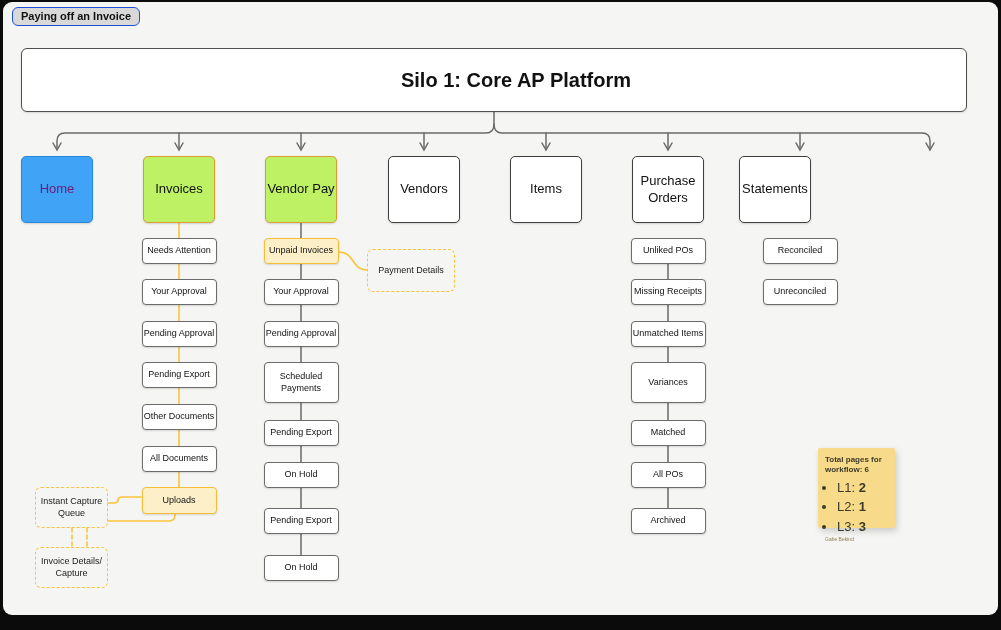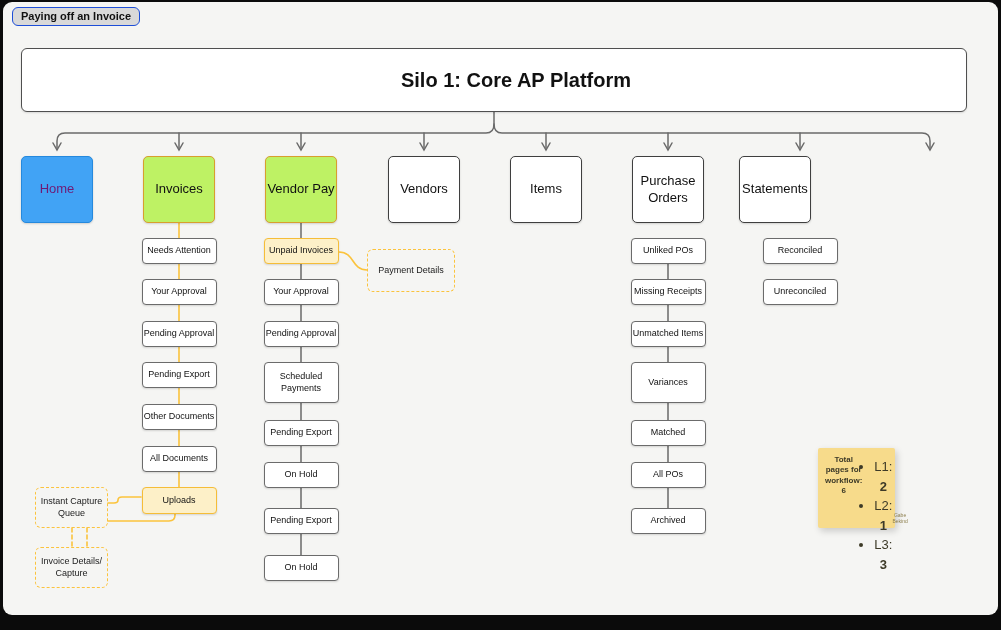--- a/index.html
+++ b/index.html
@@ -43,21 +43,21 @@
   .child.tall { height:41px; }
   .child.hl { background:#fdf0c8; border-color:#f5bd38; }
   .dashedbox {
     border:1.6px dashed #fbc33c; border-radius:6px; background:transparent;
     font-size:9px; color:#222; padding:2px;
   }
   .sticky {
     position:absolute; left:815px; top:446px; width:77px; height:80px;
     background:#f7db8b; border-radius:2px; padding:7px 6px 4px 7px;
     box-shadow:2px 3px 7px rgba(0,0,0,.18); color:#3d3a28;
-    display:flex; flex-direction:row;text-align:center;
+    display:flex; flex-direction:column;
   }
   .sticky .stitle { font-size:8px; font-weight:600; line-height:1.3; }
   .sticky ul { list-style:disc; margin:2px 0 0 12px; font-size:13px; line-height:1.5; }
   .sticky .attr { margin-top:auto; font-size:5px; color:#8d7f4e; }
   b { font-weight:bold; }
 </style>
 </head>
 <body>
 
 <div class="screen">

